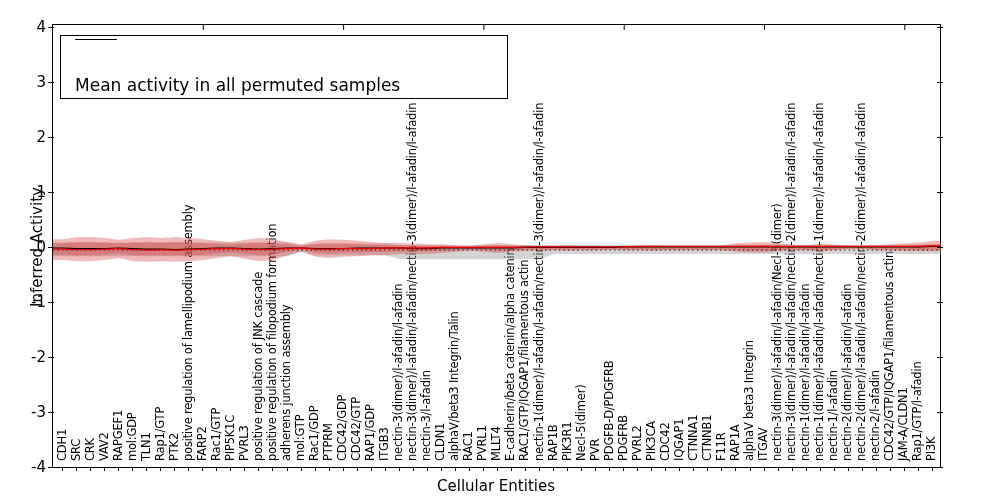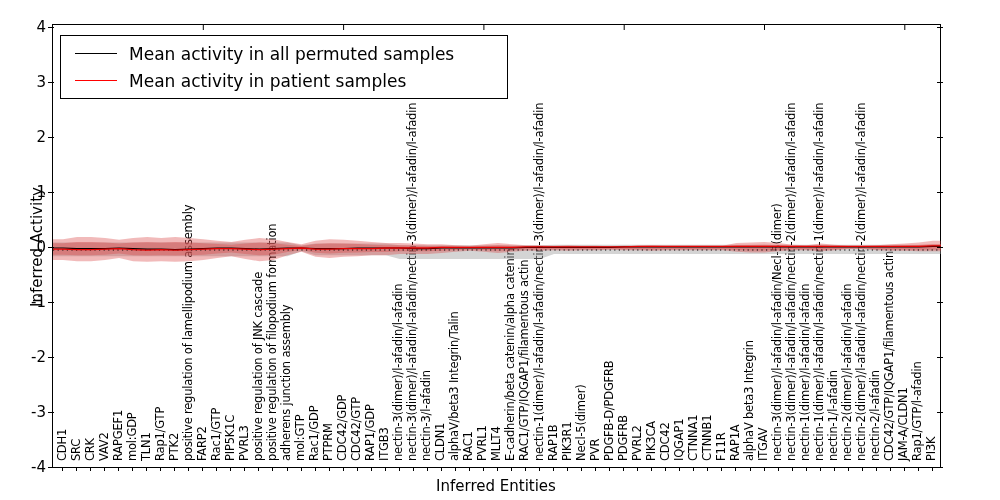--- a/index.html
+++ b/index.html
@@ -14,30 +14,30 @@
             box-sizing:border-box;border:1.3px solid #000;z-index:3;background:transparent;}
   #chart-svg{position:absolute;left:0;top:0;}
   .ytick-label{position:absolute;left:0;width:46px;text-align:right;font-size:15px;
                line-height:16px;z-index:2;}
   .tick{position:absolute;background:#000;z-index:4;}
   .cat-label{position:absolute;white-space:nowrap;font-size:11.5px;line-height:13px;
              transform-origin:0 0;transform:rotate(-90deg);z-index:2;letter-spacing:-0.2px;}
   #legend{position:absolute;left:60px;top:35px;width:448px;height:64px;background:#fff;
           border:1.3px solid #000;z-index:10;display:flex;flex-direction:column;
           justify-content:center;gap:7px;padding-left:14px;box-sizing:border-box;}
-  .legend-row{display:flex;align-items:center;gap:12px;}
+  .legend-row{display:flex;align-items:flex-start;gap:35px;flex-direction:column;}
   .legend-line{display:inline-block;width:42px;height:0;border-top:1.7px solid #000;}
   .legend-text{font-size:17px;}
 </style>
 </head>
 <body>
 
 <div id="figure">
   <div id="ylabel">Inferred Activity</div>
-  <div id="xlabel">Inferred Entities</div>
+  <div id="xlabel">Cellular Entities</div>
 
   <div id="plot-box">
     <svg id="chart-svg" width="888" height="443" viewBox="0 0 888 443">
         <polygon points="0,217.5 10.0,217.5 24.0,217.5 38.1,217.5 52.1,217.5 66.1,217.5 80.1,217.5 94.2,217.5 108.2,217.5 122.2,217.5 136.3,217.5 150.3,217.5 164.3,217.5 178.4,217.5 192.4,217.5 206.4,217.5 220.4,217.5 234.5,217.5 248.5,220.3 262.5,218.6 276.6,218.6 290.6,218.6 304.6,218.6 318.7,218.6 332.7,218.6 346.7,220.3 360.8,220.3 374.8,220.3 388.8,220.3 402.8,220.3 416.9,220.3 430.9,220.3 444.9,220.3 459.0,220.3 473.0,220.3 487.0,220.3 501.0,219.7 515.1,219.7 529.1,219.7 543.1,219.7 557.2,219.7 571.2,219.7 585.2,219.7 599.3,219.7 613.3,219.7 627.3,219.7 641.4,219.7 655.4,219.7 669.4,219.7 683.4,219.7 697.5,219.7 711.5,219.7 725.5,219.7 739.6,219.7 753.6,219.7 767.6,219.7 781.6,219.7 795.7,219.7 809.7,219.7 823.7,219.7 837.8,219.7 851.8,219.7 865.8,219.7 879.9,219.7 888,219.7 888,229.1 879.9,229.1 865.8,229.1 851.8,229.1 837.8,229.1 823.7,229.1 809.7,229.1 795.7,229.1 781.6,229.1 767.6,229.1 753.6,229.1 739.6,229.1 725.5,229.1 711.5,229.1 697.5,229.1 683.4,229.1 669.4,229.1 655.4,229.1 641.4,229.1 627.3,229.1 613.3,229.1 599.3,229.1 585.2,229.1 571.2,229.1 557.2,229.1 543.1,229.1 529.1,229.1 515.1,229.1 501.0,229.1 487.0,234.0 473.0,234.0 459.0,234.0 444.9,234.0 430.9,234.0 416.9,234.0 402.8,234.0 388.8,234.0 374.8,234.0 360.8,234.0 346.7,234.0 332.7,230.2 318.7,230.2 304.6,230.2 290.6,230.2 276.6,230.2 262.5,230.2 248.5,226.3 234.5,231.3 220.4,231.3 206.4,231.3 192.4,231.3 178.4,231.3 164.3,231.3 150.3,231.3 136.3,231.3 122.2,231.3 108.2,231.3 94.2,231.3 80.1,231.3 66.1,231.3 52.1,231.3 38.1,231.3 24.0,231.3 10.0,231.3 0,231.3" fill="#999999" fill-opacity="0.42"></polygon>
         <polygon points="0,214.2 10.0,214.2 24.0,212.0 38.1,212.0 52.1,213.1 66.1,214.8 80.1,213.1 94.2,212.0 108.2,213.1 122.2,212.0 136.3,213.1 150.3,214.2 164.3,215.8 178.4,216.9 192.4,214.8 206.4,213.1 220.4,214.2 234.5,216.9 248.5,219.2 262.5,215.8 276.6,214.2 290.6,214.8 304.6,215.8 318.7,216.9 332.7,218.1 346.7,218.1 360.8,218.6 374.8,219.2 388.8,219.2 402.8,220.3 416.9,220.8 430.9,219.2 444.9,218.1 459.0,219.2 473.0,220.3 487.0,220.3 501.0,220.8 515.1,220.3 529.1,220.8 543.1,220.8 557.2,221.3 571.2,220.8 585.2,220.8 599.3,220.3 613.3,220.8 627.3,220.8 641.4,220.8 655.4,220.8 669.4,220.8 683.4,218.1 697.5,217.5 711.5,216.9 725.5,218.1 739.6,219.7 753.6,220.3 767.6,218.6 781.6,219.7 795.7,220.8 809.7,220.8 823.7,220.3 837.8,219.2 851.8,218.6 865.8,217.5 879.9,215.8 888,215.8 888,226.3 879.9,226.3 865.8,226.3 851.8,225.8 837.8,225.8 823.7,225.2 809.7,224.1 795.7,224.1 781.6,225.2 767.6,226.3 753.6,225.2 739.6,225.2 725.5,226.3 711.5,227.4 697.5,227.4 683.4,226.8 669.4,225.2 655.4,225.2 641.4,225.2 627.3,225.2 613.3,225.2 599.3,225.8 585.2,225.2 571.2,225.2 557.2,224.7 543.1,225.2 529.1,225.2 515.1,225.8 501.0,225.2 487.0,225.8 473.0,225.8 459.0,226.8 444.9,227.9 430.9,226.8 416.9,225.8 402.8,226.8 388.8,227.9 374.8,229.1 360.8,229.1 346.7,229.1 332.7,230.2 318.7,230.2 304.6,231.3 290.6,231.8 276.6,232.9 262.5,231.8 248.5,226.8 234.5,230.2 220.4,235.1 206.4,236.2 192.4,234.0 178.4,231.3 164.3,232.9 150.3,235.1 136.3,236.2 122.2,236.8 108.2,236.2 94.2,236.8 80.1,236.2 66.1,232.9 52.1,235.1 38.1,236.2 24.0,236.2 10.0,235.1 0,235.1" fill="#d94040" fill-opacity="0.36"></polygon>
         <polygon points="0,218.2 10.0,218.2 24.0,216.9 38.1,216.9 52.1,217.6 66.1,218.5 80.1,217.6 94.2,216.9 108.2,217.6 122.2,216.9 136.3,217.6 150.3,218.2 164.3,219.1 178.4,219.7 192.4,218.5 206.4,217.6 220.4,218.2 234.5,219.7 248.5,220.9 262.5,219.1 276.6,218.2 290.6,218.5 304.6,219.1 318.7,219.7 332.7,220.3 346.7,220.3 360.8,220.6 374.8,220.9 388.8,220.9 402.8,221.5 416.9,221.8 430.9,220.9 444.9,220.3 459.0,220.9 473.0,221.5 487.0,221.5 501.0,221.8 515.1,221.5 529.1,221.8 543.1,221.8 557.2,222.1 571.2,221.8 585.2,221.8 599.3,221.5 613.3,221.8 627.3,221.8 641.4,221.8 655.4,221.8 669.4,221.8 683.4,220.3 697.5,220.0 711.5,219.7 725.5,220.3 739.6,221.2 753.6,221.5 767.6,220.6 781.6,221.2 795.7,221.8 809.7,221.8 823.7,221.5 837.8,220.9 851.8,220.6 865.8,220.0 879.9,219.1 888,219.1 888,224.8 879.9,224.8 865.8,224.8 851.8,224.5 837.8,224.5 823.7,224.2 809.7,223.6 795.7,223.6 781.6,224.2 767.6,224.8 753.6,224.2 739.6,224.2 725.5,224.8 711.5,225.4 697.5,225.4 683.4,225.1 669.4,224.2 655.4,224.2 641.4,224.2 627.3,224.2 613.3,224.2 599.3,224.5 585.2,224.2 571.2,224.2 557.2,223.9 543.1,224.2 529.1,224.2 515.1,224.5 501.0,224.2 487.0,224.5 473.0,224.5 459.0,225.1 444.9,225.7 430.9,225.1 416.9,224.5 402.8,225.1 388.8,225.7 374.8,226.3 360.8,226.3 346.7,226.3 332.7,226.9 318.7,226.9 304.6,227.5 290.6,227.8 276.6,228.4 262.5,227.8 248.5,225.1 234.5,226.9 220.4,229.7 206.4,230.3 192.4,229.1 178.4,227.5 164.3,228.4 150.3,229.7 136.3,230.3 122.2,230.6 108.2,230.3 94.2,230.6 80.1,230.3 66.1,228.4 52.1,229.7 38.1,230.3 24.0,230.3 10.0,229.7 0,229.7" fill="#d94040" fill-opacity="0.36"></polygon>
         <line x1="0" y1="225" x2="888" y2="225" stroke="#000000" stroke-width="1.1" stroke-dasharray="1.2 3.4"></line>
         <polyline points="0,223.0 10.0,223.0 24.0,223.6 38.1,223.6 52.1,223.6 66.1,223.0 80.1,223.6 94.2,224.1 108.2,224.1 122.2,224.7 136.3,224.1 150.3,223.6 164.3,223.0 178.4,223.0 192.4,223.6 206.4,224.1 220.4,223.6 234.5,223.0 248.5,223.0 262.5,223.6 276.6,223.6 290.6,223.6 304.6,223.0 318.7,223.0 332.7,223.0 346.7,223.0 360.8,223.6 374.8,223.6 388.8,223.0 402.8,223.0 416.9,223.0 430.9,223.0 444.9,223.0 459.0,223.0 473.0,222.4 487.0,222.4 501.0,222.4 515.1,222.4 529.1,222.4 543.1,222.4 557.2,222.4 571.2,221.9 585.2,221.9 599.3,221.9 613.3,221.9 627.3,221.9 641.4,221.9 655.4,221.9 669.4,221.9 683.4,221.9 697.5,221.9 711.5,221.9 725.5,221.9 739.6,221.9 753.6,221.9 767.6,221.9 781.6,221.9 795.7,221.9 809.7,221.9 823.7,221.9 837.8,221.9 851.8,221.9 865.8,221.9 879.9,221.3 888,221.3" fill="none" stroke="#000000" stroke-width="1.2"></polyline>
         <polyline points="0,224.1 10.0,224.1 24.0,224.7 38.1,224.7 52.1,224.1 66.1,223.6 80.1,224.7 94.2,225.2 108.2,224.7 122.2,225.2 136.3,224.7 150.3,224.1 164.3,223.6 178.4,223.6 192.4,224.1 206.4,224.7 220.4,224.1 234.5,223.6 248.5,223.0 262.5,224.1 276.6,224.1 290.6,223.6 304.6,223.6 318.7,223.6 332.7,223.0 346.7,223.0 360.8,223.0 374.8,223.0 388.8,222.4 402.8,222.4 416.9,222.4 430.9,222.4 444.9,222.4 459.0,222.4 473.0,221.9 487.0,221.9 501.0,221.9 515.1,221.9 529.1,221.9 543.1,221.9 557.2,221.9 571.2,221.9 585.2,221.3 599.3,221.3 613.3,221.3 627.3,221.3 641.4,221.3 655.4,221.3 669.4,221.3 683.4,221.3 697.5,221.3 711.5,221.3 725.5,221.3 739.6,221.3 753.6,221.3 767.6,221.3 781.6,221.3 795.7,221.3 809.7,221.3 823.7,221.3 837.8,221.3 851.8,221.3 865.8,221.3 879.9,220.8 888,220.8" fill="none" stroke="#e60000" stroke-width="1.3"></polyline>
         <line x1="150.3" y1="0" x2="150.3" y2="5" stroke="#000" stroke-width="1"></line>
@@ -46,24 +46,20 @@
         <line x1="571.2" y1="0" x2="571.2" y2="5" stroke="#000" stroke-width="1"></line>
         <line x1="711.5" y1="0" x2="711.5" y2="5" stroke="#000" stroke-width="1"></line>
         <line x1="851.8" y1="0" x2="851.8" y2="5" stroke="#000" stroke-width="1"></line>
       </svg>
   </div>
 
   <div id="legend">
     <div class="legend-row">
       <span class="legend-line" id="legend-line-0" style="border-top-color: rgb(0, 0, 0);"></span>
       <span class="legend-text">Mean activity in all permuted samples</span>
-    </div>
-    <div class="legend-row">
-      <span class="legend-line" id="legend-line-1" style="border-top-color: rgb(255, 0, 0);"></span>
-      <span class="legend-text">Mean activity in patient samples</span>
     </div>
   </div>
 <div class="ytick-label" style="top: 19px;">4</div>
     <div class="tick" style="left: 48px; top: 26.5px; width: 6px; height: 1px;"></div>
     <div class="tick" style="left: 937px; top: 26.5px; width: 6px; height: 1px;"></div>
     <div class="ytick-label" style="top: 74px;">3</div>
     <div class="tick" style="left: 48px; top: 81.5px; width: 6px; height: 1px;"></div>
     <div class="tick" style="left: 937px; top: 81.5px; width: 6px; height: 1px;"></div>
     <div class="ytick-label" style="top: 129px;">2</div>
     <div class="tick" style="left: 48px; top: 136.5px; width: 6px; height: 1px;"></div>

